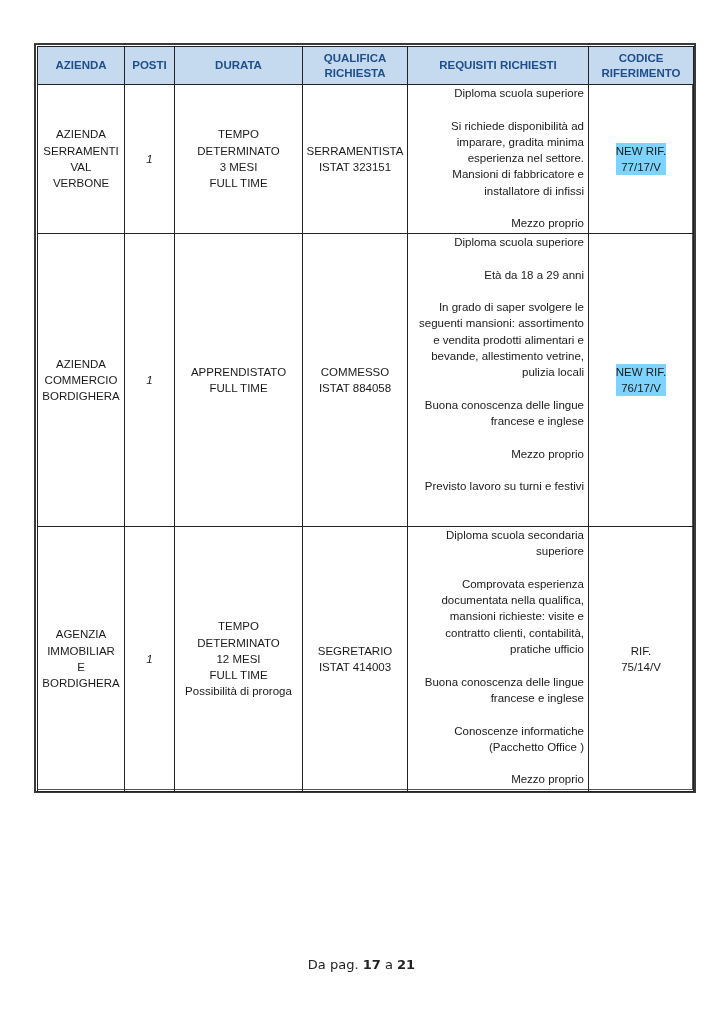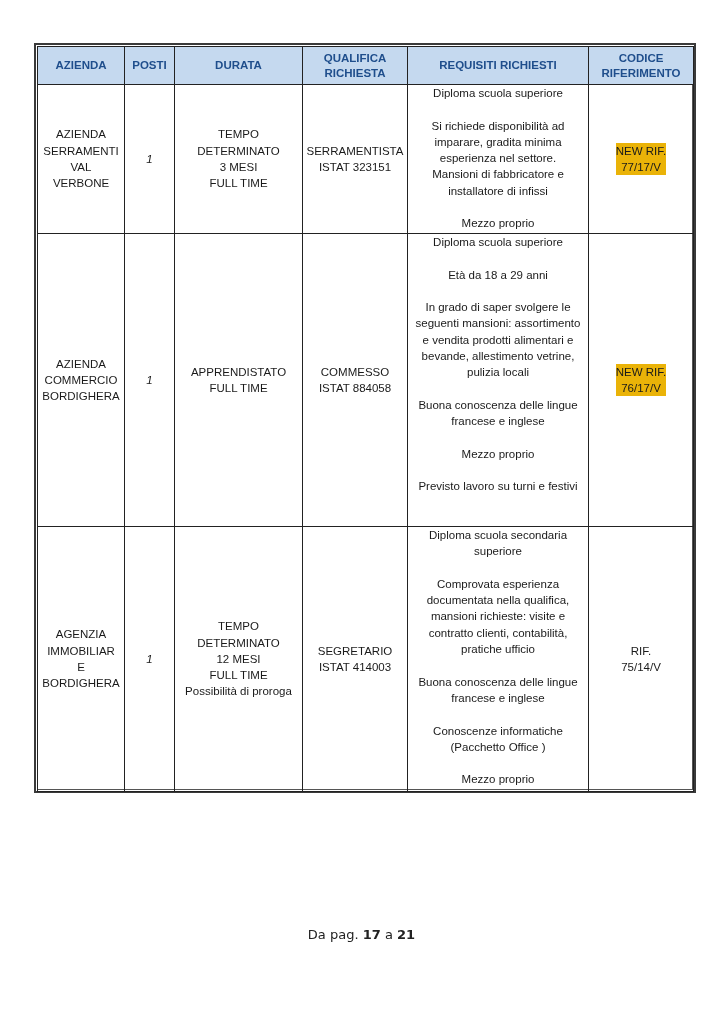--- a/index.html
+++ b/index.html
@@ -3,28 +3,28 @@
 <meta charset="utf-8">
 <style>
   html, body { margin:0; padding:0; background:#ffffff; }
   body { width:723px; height:1024px; position:relative; overflow:hidden;
          font-family: "Liberation Sans", "DejaVu Sans", sans-serif; color:#1a1a1a; }
   .frame { position:absolute; left:34px; top:43px; width:662px; height:750px;
            border:2px solid #3a3a3a; box-shadow: inset 0 0 0 1px #fff, inset 0 0 0 2px #555; box-sizing:border-box; }
   table { position:absolute; left:37px; top:46px; width:656px; border-collapse:collapse; table-layout:fixed; }
   th, td { border:1px solid #222; font-size:11.5px; line-height:16.3px; padding:0; vertical-align:middle; text-align:center; }
   th { background:#c5d9ef; color:#1f4e8c; font-weight:bold; height:37px; font-size:11.5px; line-height:15px; }
-  td.req { text-align:center; vertical-align:top; padding:0 4px 0 4px; white-space:pre-line; }
+  td.req { text-align:right; vertical-align:top; padding:0 4px 0 4px; white-space:pre-line; }
   td.multi { white-space:pre-line; }
   td.posti { font-style:italic; }
-  .hl { background:#eab308; }
+  .hl { background:#7dd3fc; }
   .row1 td { height:148px; }
   .row2 td { height:292px; }
   .row3 td { height:264px; }
-  .footer { position:absolute; top:927px; left:0; width:723px; text-align:center; font-family:"DejaVu Sans", sans-serif; font-size:13px; color:#222; }
+  .footer { position:absolute; top:957px; left:0; width:723px; text-align:center; font-family:"DejaVu Sans", sans-serif; font-size:13px; color:#222; }
   .footer b { font-weight:bold; }
 </style>
 </head>
 <body>
 
 <div class="frame"></div>
 
 <table>
   <colgroup>
     <col style="width:87px">

